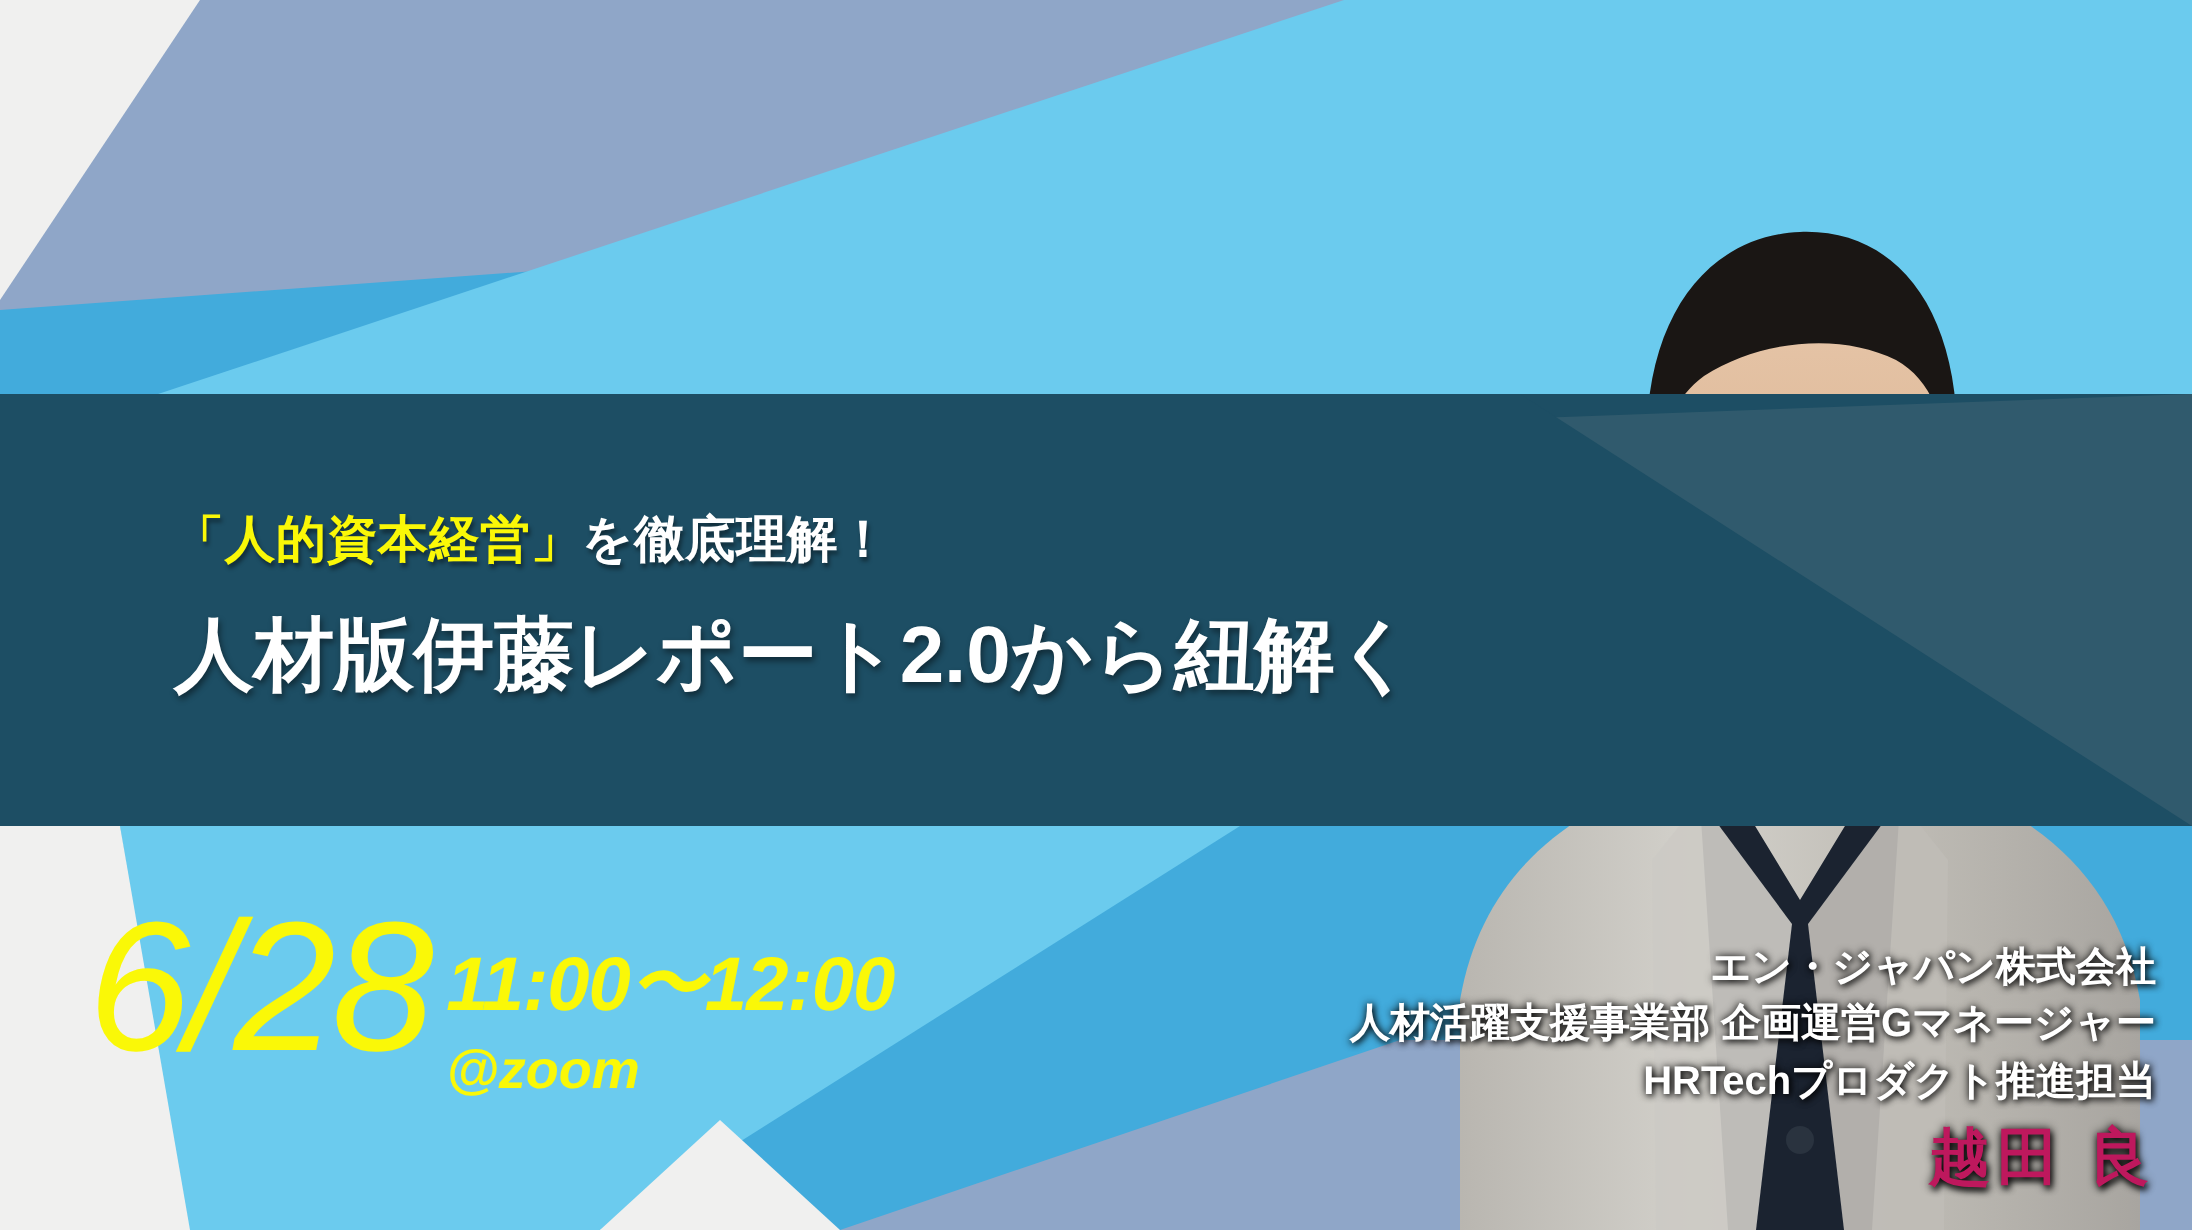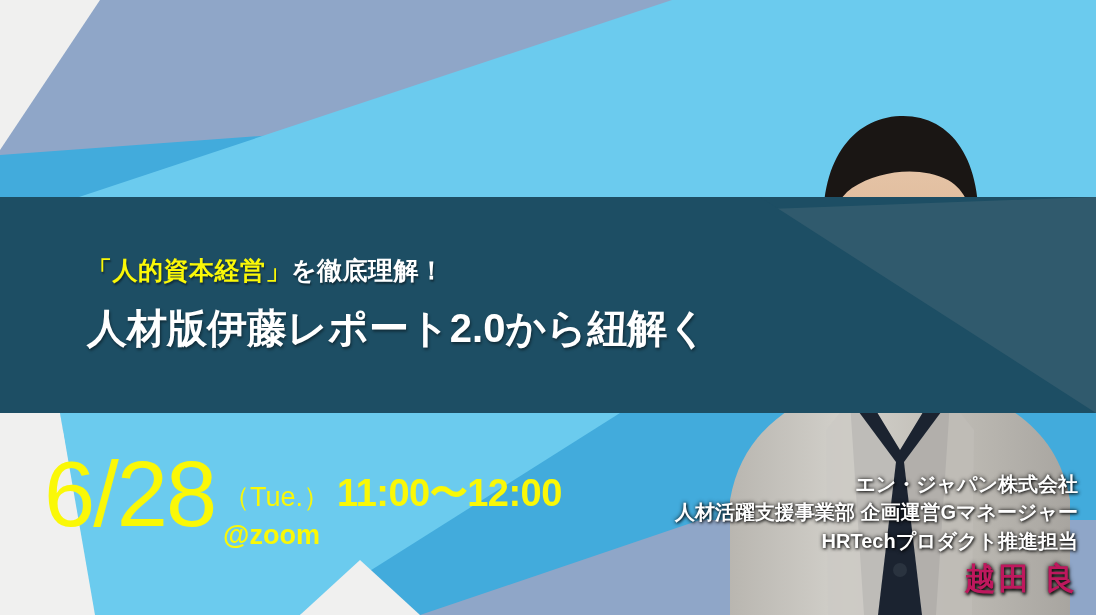--- a/index.html
+++ b/index.html
@@ -77,20 +77,21 @@
   }
 
   
   #date-block{
     position:absolute;
     left:44px;
     top:452px;
     display:flex;
     align-items:flex-start;
     color:#FAF807;
+    font-style:italic;
   }
   #date-big{
     font-size:92px;
     font-weight:normal;
     line-height:0.92;
     letter-spacing:-2px;
     color:#FAF807;
     font-family:"Liberation Sans","DejaVu Sans",sans-serif;
   }
   #date-right{
@@ -245,21 +246,20 @@
     <div class="kicker">
       <span class="hl">「人的資本経営」</span><span>を徹底理解！</span>
     </div>
     <div class="title-line">人材版伊藤レポート2.0から紐解く</div>
   </div>
 
   <div id="date-block">
     <div id="date-big">6/28</div>
     <div id="date-right">
       <div id="date-row1">
-        <span id="weekday">（Tue.）</span>
         <span id="time-range">11:00〜12:00</span>
       </div>
       <div id="venue">@zoom</div>
     </div>
   </div>
 
   <div id="speaker-block">
     <div class="speaker-line">エン・ジャパン株式会社</div>
     <div class="speaker-line">人材活躍支援事業部 企画運営Gマネージャー</div>
     <div class="speaker-line">HRTechプロダクト推進担当</div>

